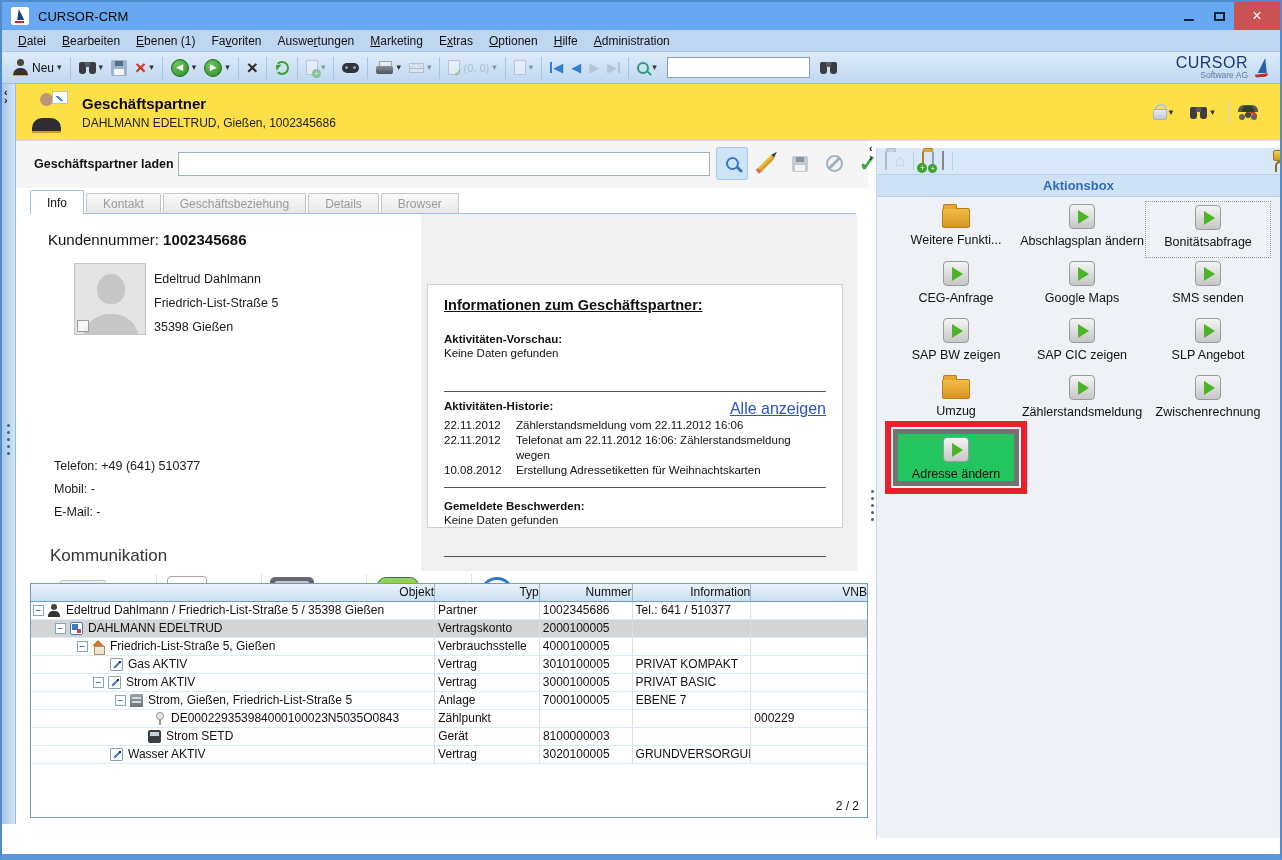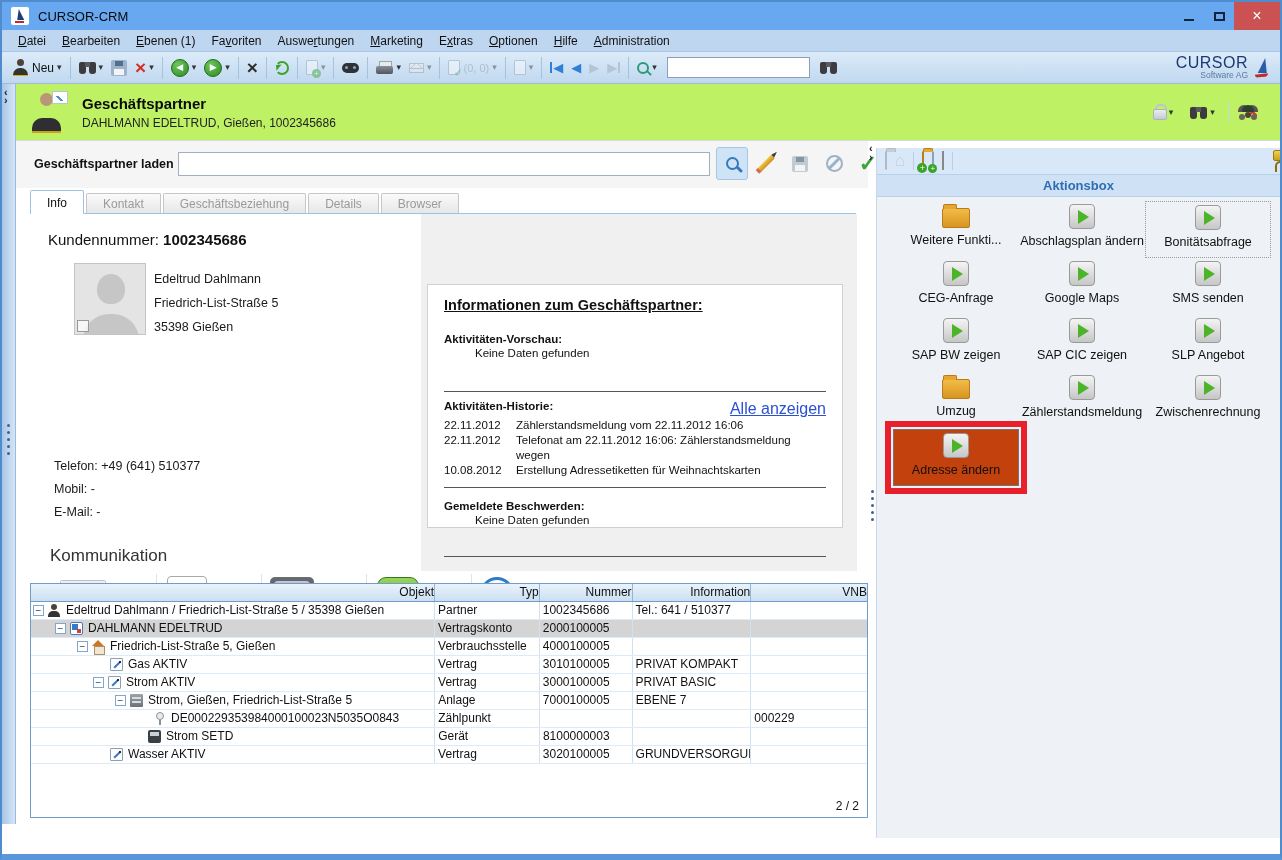--- a/index.html
+++ b/index.html
@@ -71,21 +71,21 @@
   .brand-sail::after { content:""; position:absolute; right:0; bottom:1px; width:13px; height:3px; background:#c02a28; border-radius:0 0 3px 3px; transform:rotate(-6deg); }
 
   
   .workspace { position:relative; width:1278px; height:770px; background:#fff; }
   .left-strip { position:absolute; left:0; top:0; width:14px; height:740px; background:linear-gradient(90deg,#a8c6e8,#d4e5f6); border-right:1px solid #9cbade; }
   .strip-arrows { position:absolute; top:4px; left:2px; display:flex; flex-direction:column; line-height:8px; font-size:11px; font-weight:bold; color:#223; }
   .dotcol { position:absolute; left:5px; top:340px; display:flex; flex-direction:column; gap:4px; }
   .dotcol i, .dotrow i { width:3px; height:3px; border-radius:50%; background:#44618c; display:block; }
 
   
-  .entity-header { position:absolute; left:14px; top:0; right:0; height:57px; background:#bef264; border-bottom:1px solid #dadada; display:flex; align-items:center; }
+  .entity-header { position:absolute; left:14px; top:0; right:0; height:57px; background:#fde047; border-bottom:1px solid #dadada; display:flex; align-items:center; }
   .avatar { width:40px; height:42px; margin-left:12px; position:relative; }
   .avatar::before { content:""; position:absolute; top:2px; left:12px; width:13px; height:13px; border-radius:50%; background:#b89678; }
   .avatar::after { content:""; position:absolute; bottom:0; left:4px; width:29px; height:15px; border-radius:10px 10px 0 0; background:#2f2f33; box-shadow:inset 0 -2px 0 #caa21a; }
   .avatar .chartlet { position:absolute; right:0; top:0; width:16px; height:13px; background:#fff; border:1px solid #b8c4d0; }
   .avatar .chartlet::before { content:""; position:absolute; left:1px; bottom:2px; width:11px; height:5px; background:linear-gradient(45deg, transparent 40%, #4a90d8 42%, #4a90d8 58%, transparent 60%); }
   .eh-text { margin-left:14px; }
   .eh-title { font-size:15px; font-weight:bold; color:#0a0a0a; }
   .eh-sub { font-size:12px; color:#222; margin-top:4px; }
   .eh-icons { margin-left:auto; display:flex; align-items:center; gap:9px; padding-right:22px; }
   .icon-hamburger { width:16px; height:12px; background:linear-gradient(#2f96d8 0 2px, transparent 2px 5px, #2f96d8 5px 7px, transparent 7px 10px, #2f96d8 10px 12px); }
@@ -133,21 +133,21 @@
   .photo::before { content:""; position:absolute; top:10px; left:22px; width:28px; height:30px; border-radius:50% 50% 45% 45%; background:#c6c6c6; }
   .photo::after { content:""; position:absolute; bottom:-14px; left:8px; width:56px; height:34px; border-radius:26px 26px 0 0; background:#c6c6c6; }
   .photo .ovl { position:absolute; left:2px; bottom:2px; width:12px; height:12px; border:1px solid #9a9a9a; background:rgba(255,255,255,.7); z-index:2; }
   .contact-block { position:absolute; left:124px; top:53px; font-size:12.5px; color:#1a1a1a; line-height:24px; }
   .tel-block { position:absolute; left:24px; top:241px; font-size:12.5px; color:#1a1a1a; line-height:23px; }
 
   .gray-region { position:absolute; left:391px; top:0; width:436px; height:357px; background:#f0f0f0; }
   .infobox { position:absolute; left:6px; top:70px; width:416px; height:244px; background:#fff; border:1px solid #d0d0d0; padding:12px 16px 0 16px; font-size:11.5px; color:#111; }
   .ib-title { font-size:14.5px; font-weight:bold; text-decoration:underline; margin-bottom:20px; }
   .ib-sec-label { font-weight:bold; font-size:11.5px; }
-  .ib-text { margin-top:2px;margin-left:31px; }
+  .ib-text { margin-top:2px; }
   .ib-hr { border:0; border-top:1px solid #555; margin:0; }
   .hr-a { margin-top:32px; } .hr-b { margin-top:9px; } .hr-c { margin-top:30px; }
   .ib-hist-head { display:flex; justify-content:space-between; margin-top:8px; }
   .ib-link { color:#2a50d4; text-decoration:underline; font-size:16px; cursor:pointer; }
   .hist-row { display:flex; line-height:15px; }
   .hist-date { width:72px; flex:none; }
 
   .komm-label { position:absolute; left:20px; top:332px; font-size:17px; color:#333; }
   .comm-row { position:absolute; left:22px; top:360px; display:flex; height:58px; }
   .comm-group { width:105px; position:relative; border-right:1px solid #e2e2e2; }
@@ -211,21 +211,21 @@
   .icon-folder-sm { width:18px; height:13px; background:linear-gradient(#f2bc48,#d89420); border:1px solid #b87c18; border-radius:2px; position:relative; }
   .icon-folder-sm::before { content:""; position:absolute; top:-4px; left:0; width:8px; height:3px; background:#e8a830; border:1px solid #b87c18; border-bottom:0; border-radius:2px 2px 0 0; }
   .icon-folder-sm.plus::after { content:"+"; position:absolute; right:-4px; bottom:-4px; width:10px; height:10px; border-radius:50%; background:#3aa428; color:#fff; font-size:9px; line-height:10px; text-align:center; }
   .glyph-home { font-size:17px; color:#a8b2bc; line-height:1; }
   .icon-flag-de { width:19px; height:13px; border:1px solid #888; background:linear-gradient(#111 0 33%, #d00 33% 66%, #ffce00 66%); }
   .panel-lock { margin-left:auto; }
   .panel-title { height:22px; background:#cfe2f5; border-bottom:1px solid #b8cfe8; text-align:center; font-size:13px; font-weight:bold; color:#2e6db5; line-height:21px; }
   .action-grid { position:relative; display:grid; grid-template-columns:126px 126px 126px; grid-auto-rows:57px; padding:4px 0 0 16px; }
   .action-cell { display:flex; flex-direction:column; align-items:center; padding-top:3px; position:relative; }
   .action-cell.focused { border:1px dotted #9a9aa0; }
-  .action-cell.selected { background:#c2410c; border:1px solid #737373;text-align:center; }
+  .action-cell.selected { background:#22c55e; border:5px solid #737373;text-align:center; }
   .action-cell.annotated { outline:6px solid #e8202c; outline-offset:2px; z-index:3; }
   .a-label { font-size:12.5px; color:#111; margin-top:5px; white-space:nowrap; }
   .icon-play { width:26px; height:25px; border:1px solid #9a9a9a; border-radius:4px; background:linear-gradient(#f4f4f4,#c6c6c6); display:flex; align-items:center; justify-content:center; }
   .icon-play::after { content:""; border-left:11px solid #4cb428; border-top:7px solid transparent; border-bottom:7px solid transparent; margin-left:3px; }
   .icon-folder-big { width:28px; height:20px; margin-top:4px; background:linear-gradient(#f2bc48,#d89420); border:1px solid #b87c18; border-radius:2px; position:relative; }
   .icon-folder-big::before { content:""; position:absolute; top:-5px; left:0; width:12px; height:4px; background:#e8a830; border:1px solid #b87c18; border-bottom:0; border-radius:2px 2px 0 0; }
 </style>
 </head>
 <body>
 

